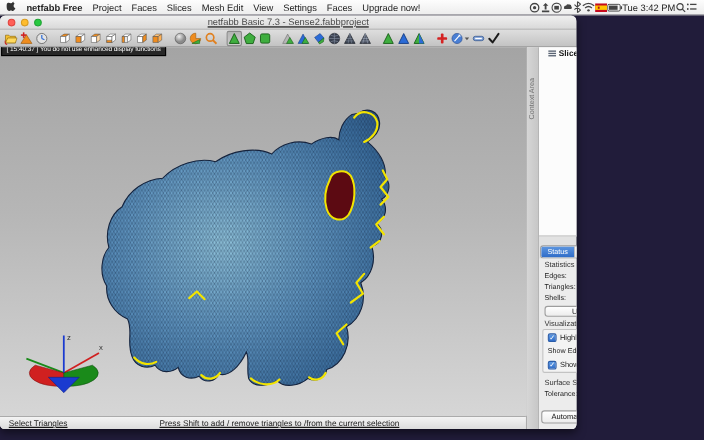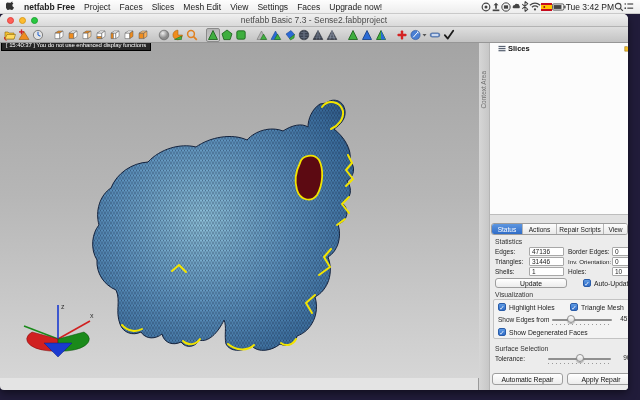--- a/index.html
+++ b/index.html
@@ -17,24 +17,24 @@
     padding: 0 6px; z-index: 40;
   }
   .menubar .mitem { margin-right: 9px; white-space: nowrap; }
   .menubar .appname { font-weight: bold; }
   .menubar .spacer { flex: 1; }
   .menubar .tray { display: flex; align-items: center; gap: 0; }
   .menubar svg { display:block; }
   .clock { font-size: 8.5px; white-space: nowrap; }
   
   .window {
-    position: absolute; top:14px; left:0; width:628px; height:376px;
+    position: absolute; top:14px; left:0; width:524px; height:376px;
     border-radius: 5px 5px 4px 4px; overflow:hidden; background:#e4e4e4;
     box-shadow: 0 3px 8px rgba(0,0,0,.5);
-    display:flex; flex-direction:column;
+    display:flex; flex-direction:column;text-decoration:underline;
   }
   .titlebar {
     height:13px; background: linear-gradient(#f0f0f0,#d9d9d9);
     border-bottom:1px solid #b3b3b3; position:relative; flex:none;
   }
   .tl { position:absolute; top:3px; width:7px; height:7px; border-radius:50%; }
   .tl.red { left:7px;  background:#ff5f57; border:0.5px solid #e0443e; }
   .tl.yel { left:19px; background:#febc2e; border:0.5px solid #d89c21; }
   .tl.grn { left:31px; background:#28c840; border:0.5px solid #1ea433; }
   .wtitle { text-align:center; font-size:8.5px; color:#4a4a4a; line-height:13px; }
@@ -505,20 +505,24 @@
             <path d="M38,40 L70,22" stroke="#d02020" stroke-width="1.6"></path>
             <path d="M38,40 L38,6" stroke="#1a3ad0" stroke-width="1.6"></path>
             <path d="M38,40 L12,33 A27,12 0 0 0 38,52 Z" fill="#d02020" stroke="#7a1010" stroke-width="0.5"></path>
             <path d="M38,40 L64,33 A27,12 0 0 1 38,52 Z" fill="#1a8a1a" stroke="#0c4c0c" stroke-width="0.5"></path>
             <path d="M24,44 L52,44 L38,58 Z" fill="#1a3ad0" stroke="#0c1c80" stroke-width="0.5"></path>
             <text x="41" y="10" font-size="7" fill="#333" font-family="Liberation Sans, sans-serif">z</text>
             <text x="70" y="19" font-size="7" fill="#333" font-family="Liberation Sans, sans-serif">x</text>
           </svg>
         </div>
 
+        <div class="statusbar">
+          <span class="mode">Select Triangles</span>
+          <span class="hint">Press Shift to add / remove triangles to /from the current selection</span>
+        </div>
       </div>
 
       <div class="rpanel">
         <div class="ctx-strip">
           <div class="ctx-label">Context Area</div>
         </div>
 
         <div class="tree">
           <div class="trow bold">
             <span class="disc" style="visibility:hidden"></span>

